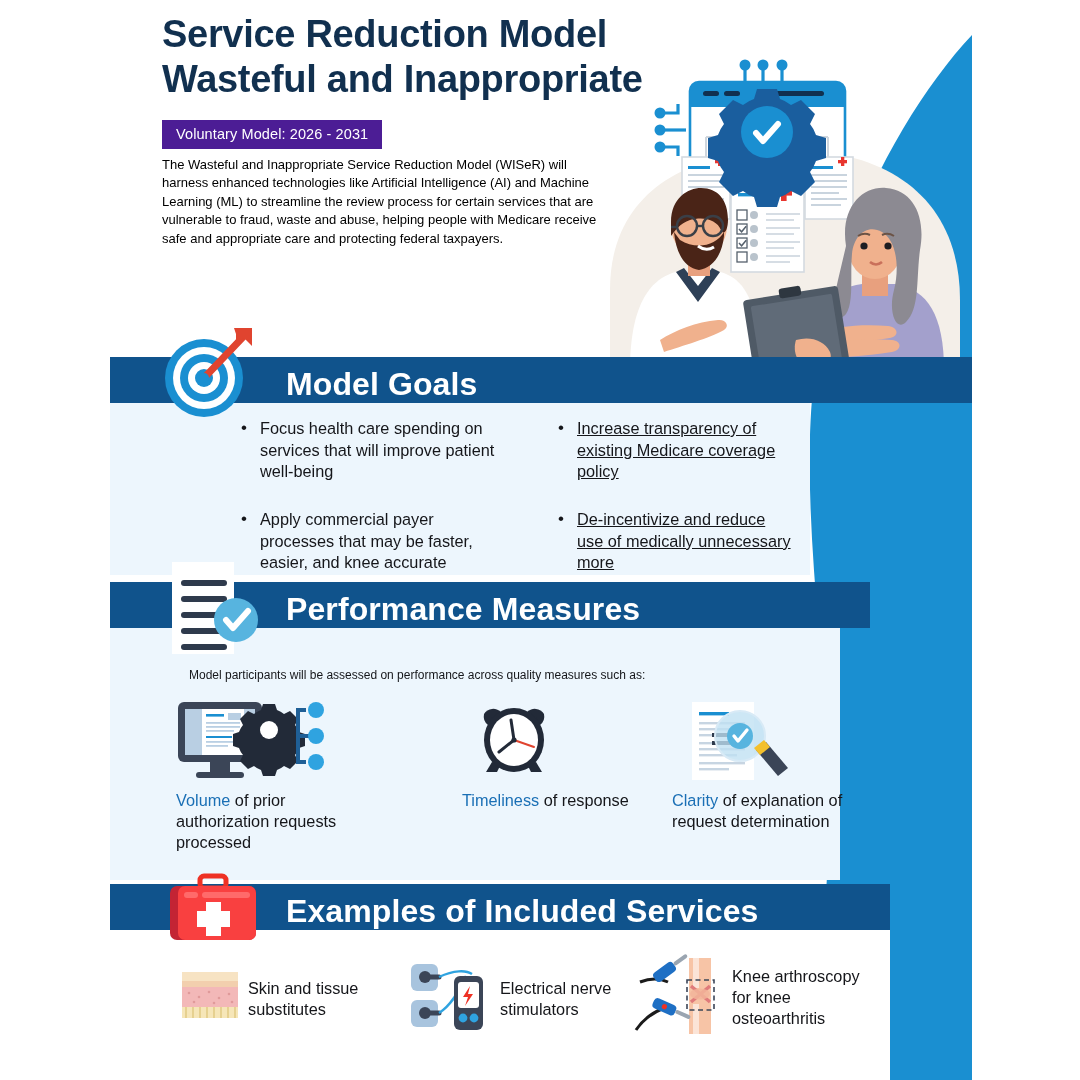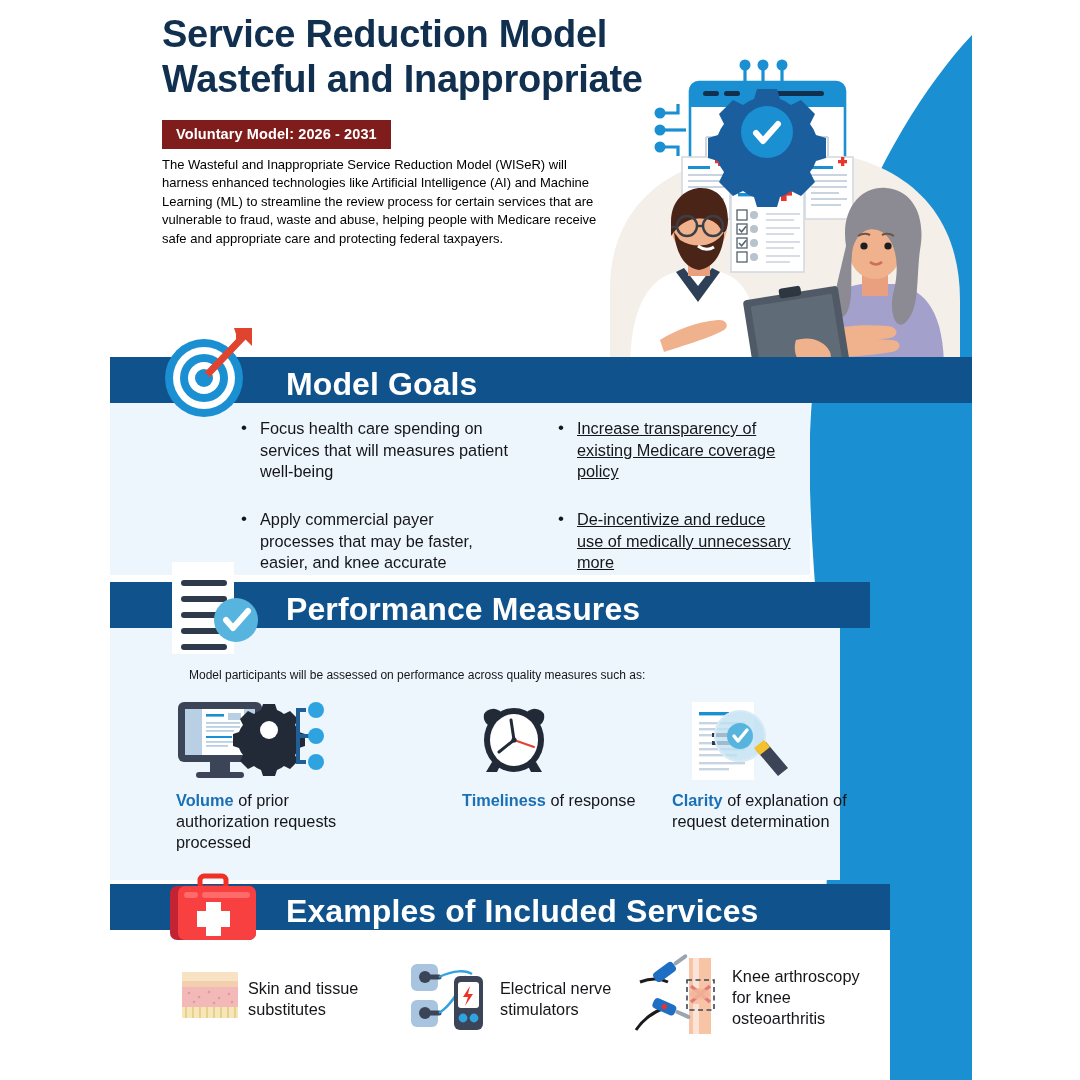--- a/index.html
+++ b/index.html
@@ -5,41 +5,41 @@
   html,body{margin:0;padding:0;background:#ffffff;}
   body{width:1080px;height:1080px;overflow:hidden;font-family:"Liberation Sans",sans-serif;}
   #poster{position:relative;width:1080px;height:1080px;background:#ffffff;overflow:hidden;}
 
   
   .curve-wrap{position:absolute;top:0;left:0;width:1080px;height:1080px;}
 
   
   .title{position:absolute;left:162px;top:12px;width:530px;
          font-size:38px;line-height:1.18;font-weight:bold;color:#11304f;letter-spacing:-0.3px;}
-  .badge{position:absolute;left:162px;top:120px;background:#7f1d1d;color:#ffffff;
-         font-size:14.5px;font-weight:bold;padding:6px 14px 7px 14px;letter-spacing:0.1px;}
+  .badge{position:absolute;left:162px;top:120px;background:#4c1d95;color:#ffffff;
+         font-size:14.5px;font-weight:normal;padding:6px 14px 7px 14px;letter-spacing:0.1px;}
   .intro{position:absolute;left:162px;top:156px;width:440px;font-size:13px;line-height:1.42;color:#000000;}
 
   
   .band{position:absolute;left:110px;height:46px;background:#10538c;}
   .band-label{position:absolute;color:#ffffff;font-size:32px;font-weight:bold;letter-spacing:0.1px;}
 
   
   .panel{position:absolute;left:110px;background:#edf6fd;}
   .panel-white{position:absolute;left:110px;background:#ffffff;}
 
   
   .goal-col{position:absolute;font-size:16.3px;line-height:1.33;color:#15161a;}
   .goal{position:relative;padding-left:22px;margin-bottom:26px;}
   .goal:before{content:"\2022";position:absolute;left:3px;top:-1px;font-size:17px;color:#15161a;}
 
   
   .perf-intro{position:absolute;left:172px;top:668px;font-size:12px;color:#15161a;margin-left:17px;}
   .perf-item{position:absolute;width:200px;font-size:16.3px;line-height:1.3;color:#15161a;}
-  .perf-item .hl{color:#1a6fb5;font-weight:bold;}
+  .perf-item .hl{color:#1a6fb5;font-weight:normal;}
   .perf-icon{position:absolute;}
 
   
   .ex-item{position:absolute;font-size:16.3px;line-height:1.3;color:#15161a;}
   .ex-icon{position:absolute;}
 
   svg{display:block;overflow:visible;}
 </style>
 </head>
 <body>
@@ -227,21 +227,21 @@
       <circle cx="48" cy="56" r="24" fill="#1a8fd1"></circle>
       <circle cx="48" cy="56" r="16" fill="#ffffff"></circle>
       <circle cx="48" cy="56" r="9" fill="#1a8fd1"></circle>
       <path d="M 48,56 L 88,14" stroke="#e0442f" stroke-width="7" stroke-linecap="round"></path>
       <path d="M 78,6 L 96,6 L 96,24 L 88,16 L 80,22 L 80,12 Z" fill="#e0442f"></path>
       <circle cx="48" cy="56" r="5" fill="#1a8fd1"></circle>
     </svg>
   </div>
 
   <div class="goal-col" style="left:238px;top:418px;width:270px;">
-    <div class="goal">Focus health care spending on services that will measures patient well-being</div>
+    <div class="goal">Focus health care spending on services that will improve patient well-being</div>
     <div class="goal">Apply commercial payer processes that may be faster, easier, and knee accurate</div>
   </div>
   <div class="goal-col" style="left:555px;top:418px;width:240px;text-decoration:underline;">
     <div class="goal">Increase transparency of existing Medicare coverage policy</div>
     <div class="goal">De-incentivize and reduce use of medically unnecessary more</div>
   </div>
 
   <div class="panel" style="top:628px;height:252px;width:730px;"></div>
   <div class="band" style="top:582px;width:760px;"></div>
   <div class="band-label" style="left:286px;top:591px;">Performance Measures</div>

